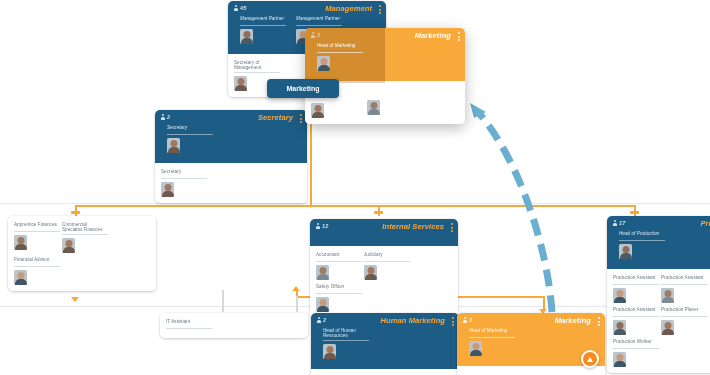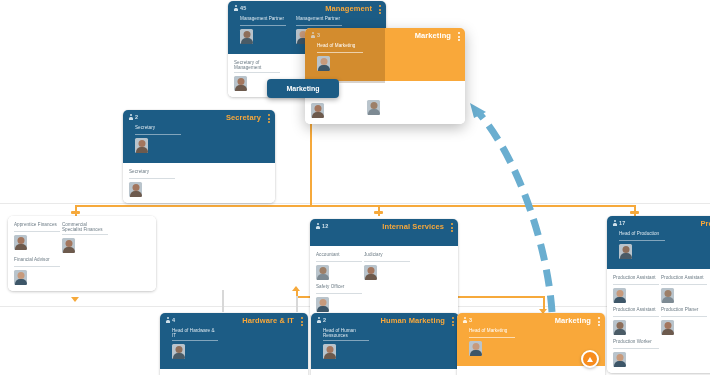--- a/index.html
+++ b/index.html
@@ -44,20 +44,21 @@
     border-radius: 5px;
     box-shadow: 0 1px 3px rgba(0,0,0,.20), 0 0 0 .5px rgba(0,0,0,.04);
     overflow: hidden;
     z-index: 5;
   }
   .card-head {
     position: relative;
     background: #1c5c85;
     padding: 4px 6px 5px 6px;
     min-height: 17px;
+    font-style: italic;
   }
   .card.orange > .card-head { background: #f9a83a; }
   .count {
     position: absolute; left: 6px; top: 4px;
     font-size: 5.5px; color: #cfe0ea;
     line-height: 7px; letter-spacing: .2px;
     display: flex; align-items: center; gap: 2px;
   }
   .card.orange .count { color: #fff3de; }
   .person-glyph {
@@ -252,21 +253,21 @@
         <div class="emp-role">Creative Director</div>
         <div class="avatar g"></div>
       </div>
     </div>
   </div>
 
   <div id="drag-chip" style="left:267px; top:79px; width:72px;">
     <span>Marketing</span>
   </div>
 
-  <div class="card" style="left:123px; top:110px; width:152px;">
+  <div class="card" style="left:155px; top:110px; width:152px;">
     <div class="card-head">
       <span class="count">
         <i class="person-glyph"></i>
         <b>2</b>
       </span>
       <span class="card-title">Secretary</span>
       <span class="kebab">
           <i></i>
           <i></i>
           <i></i>
@@ -365,38 +366,20 @@
         <div class="avatar f"></div>
       </div>
       <div class="emp">
         <div class="emp-role">Production Worker</div>
         <div class="avatar l"></div>
       </div>
     </div>
   </div>
 
   <div class="card" style="left:160px; top:313px; width:148px;">
-    <div class="card-head">
-      <span class="count">
-        <i class="person-glyph"></i>
-        <b>4</b>
-      </span>
-      <span class="card-title">Hardware &amp; IT</span>
-      <span class="kebab">
-          <i></i>
-          <i></i>
-          <i></i>
-        </span>
-      <div class="head-body" style="padding-top:11px;">
-        <div class="emp">
-          <div class="emp-role">Head of Hardware &amp; IT</div>
-          <div class="avatar"></div>
-        </div>
-      </div>
-    </div>
     <div class="card-body">
       <div class="emp">
         <div class="emp-role">IT Assistant</div>
 
       </div>
     </div>
   </div>
 
   <div class="card" style="left:311px; top:313px; width:148px;">
     <div class="card-head">

